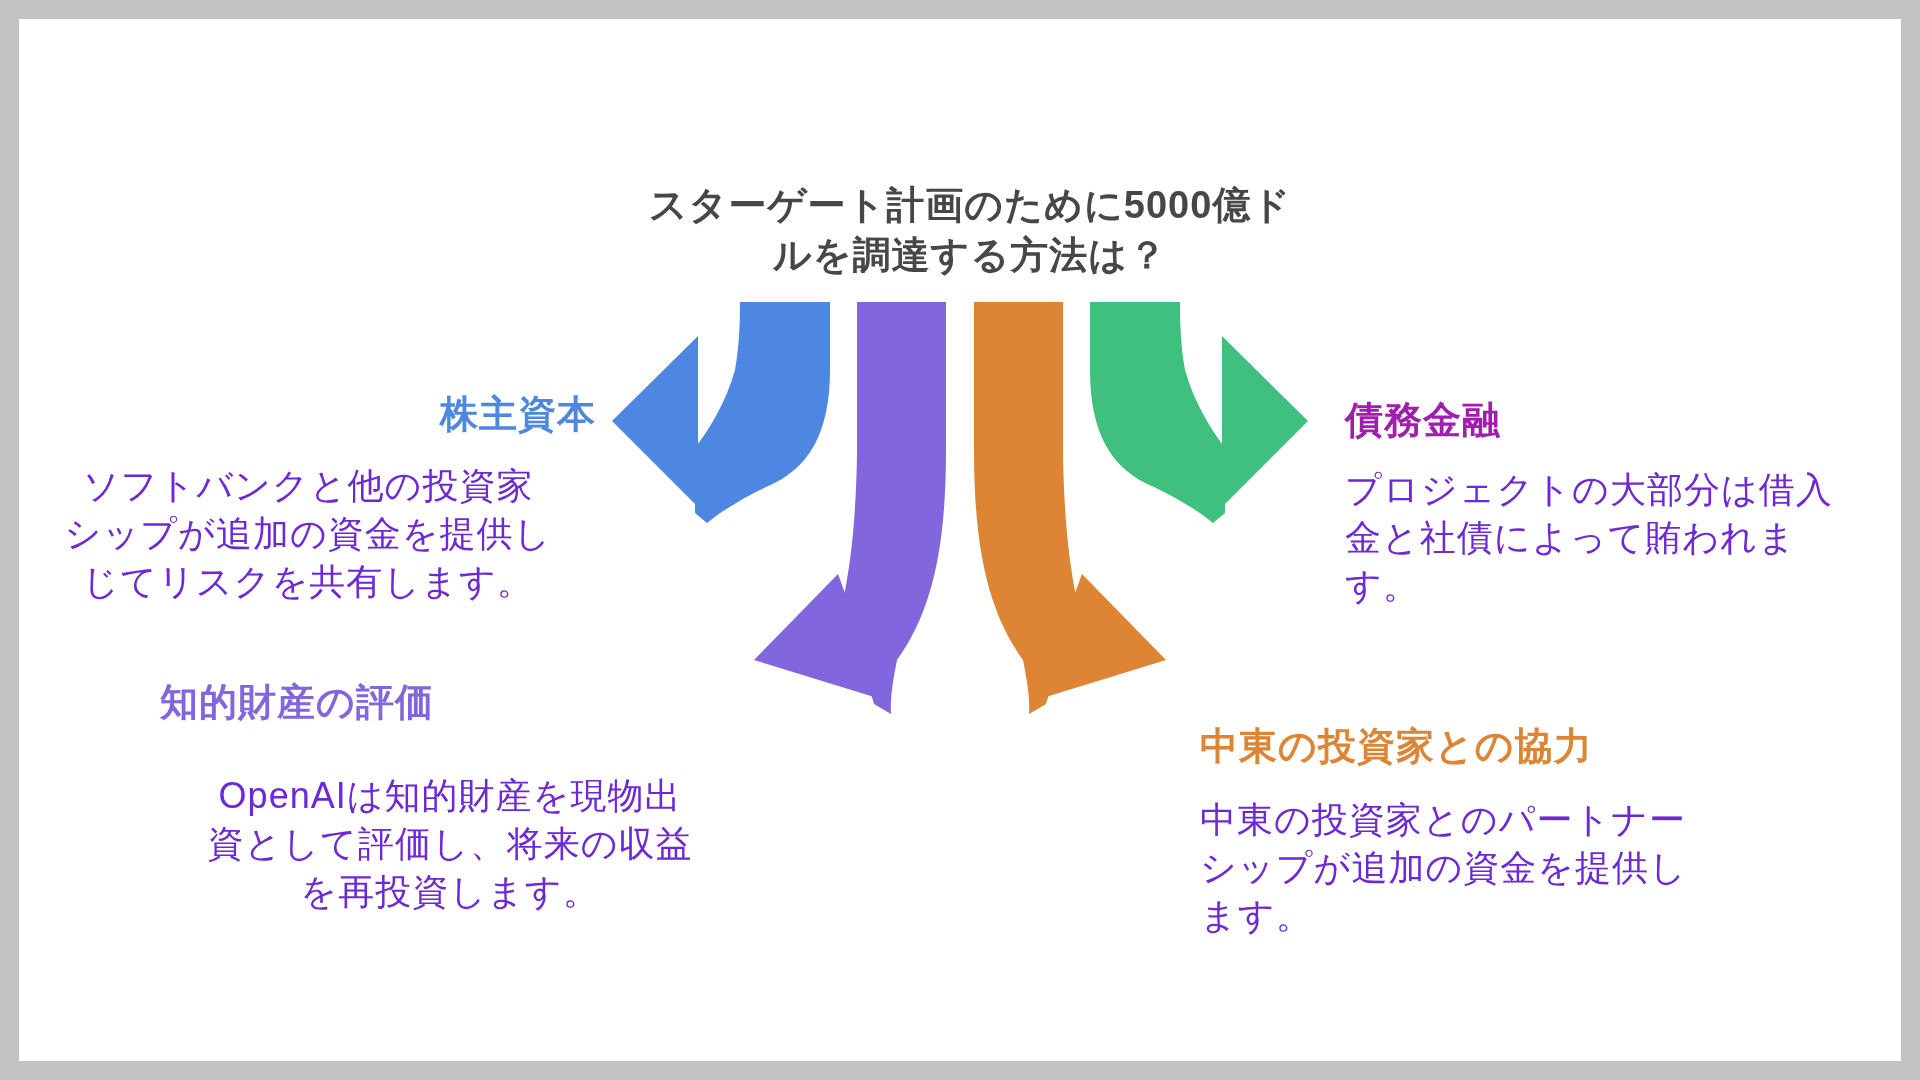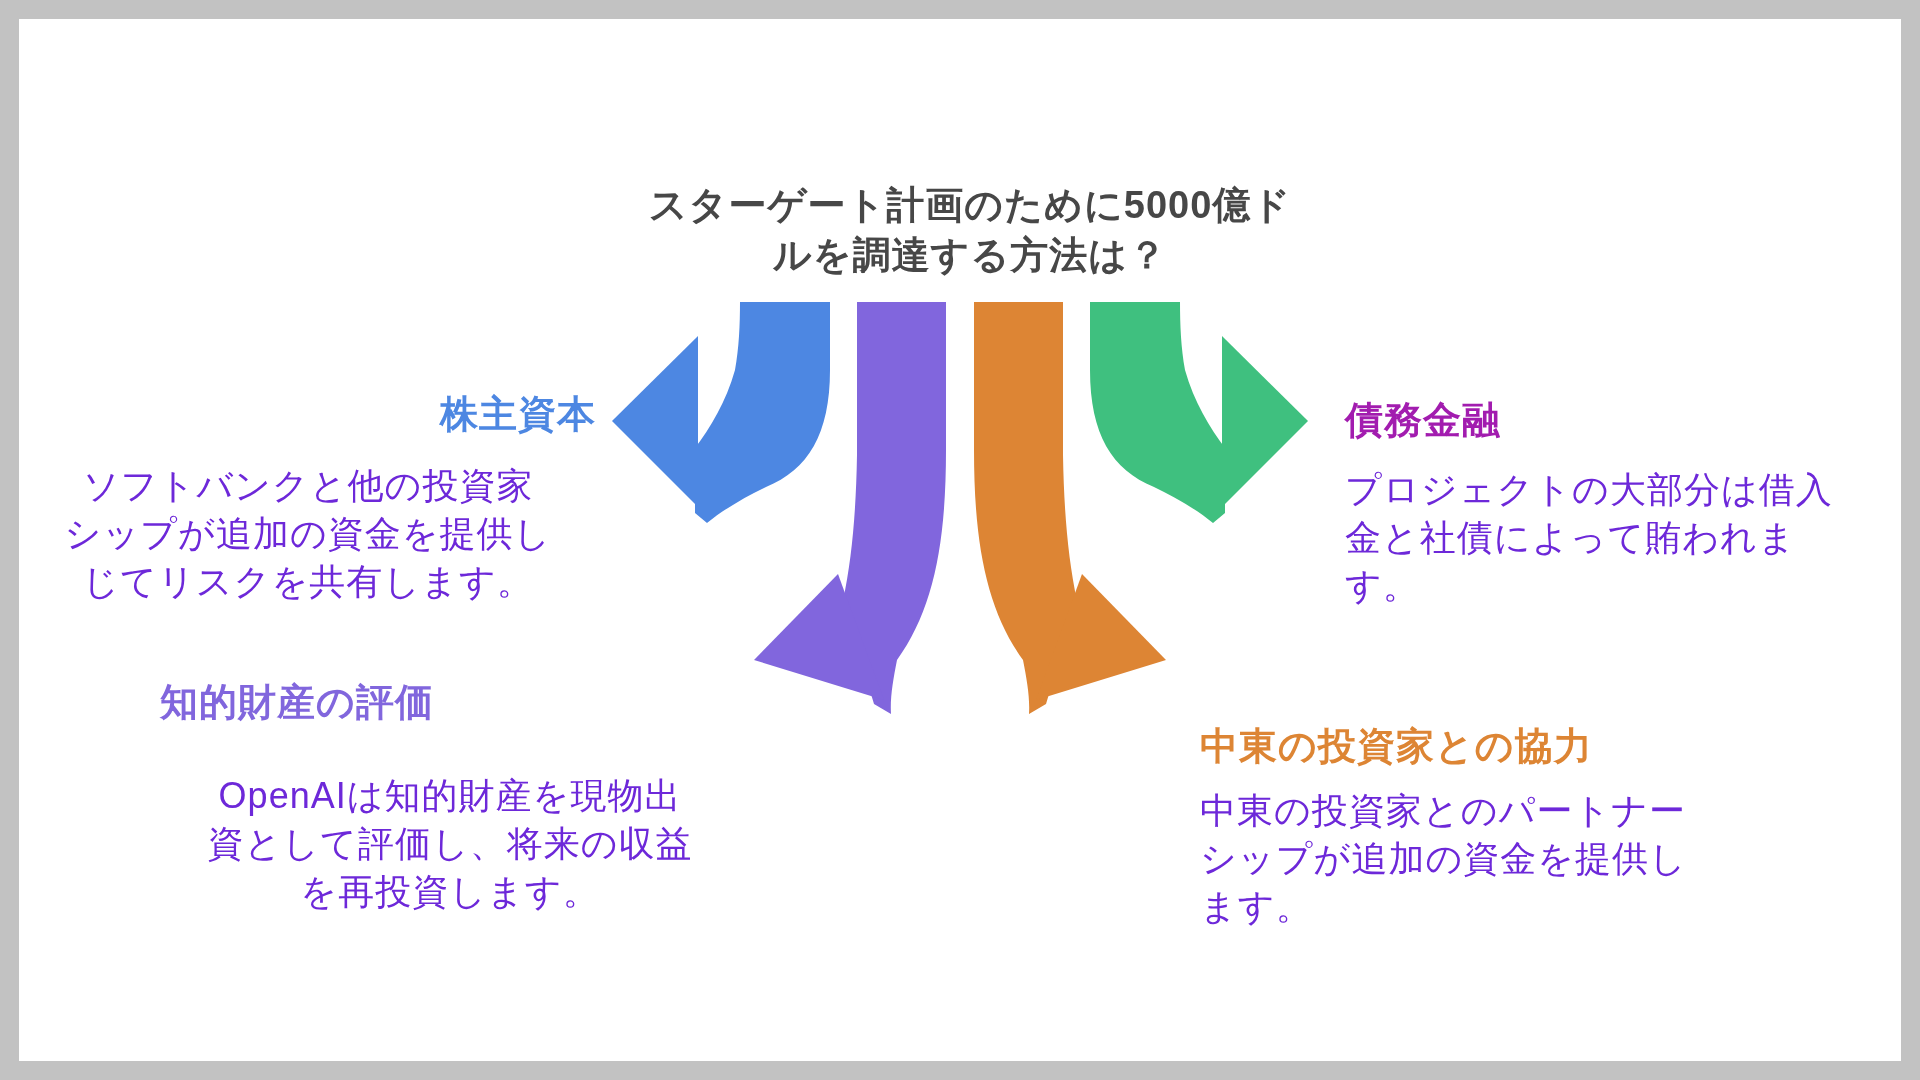--- a/index.html
+++ b/index.html
@@ -29,21 +29,21 @@
   .sec-equity .heading{text-align:right;}
   .sec-equity .body{text-align:center;margin-top:26px;}
   .sec-debt{left:1345px;top:398px;width:560px;}
   .sec-debt .heading{text-align:left;}
   .sec-debt .body{text-align:left;margin-top:24px;}
   .sec-ip{left:160px;top:680px;width:580px;}
   .sec-ip .heading{text-align:left;}
   .sec-ip .body{text-align:center;margin-top:48px;}
   .sec-mideast{left:1200px;top:724px;width:600px;}
   .sec-mideast .heading{text-align:left;}
-  .sec-mideast .body{text-align:left;margin-top:19px;}
+  .sec-mideast .body{text-align:left;margin-top:28px;}
 </style>
 </head>
 <body>
 
 <div class="stage">
   <div class="canvas"></div>
 
   <svg class="arrows-svg" viewBox="0 0 1920 1080" preserveAspectRatio="none">
 
     <g>

